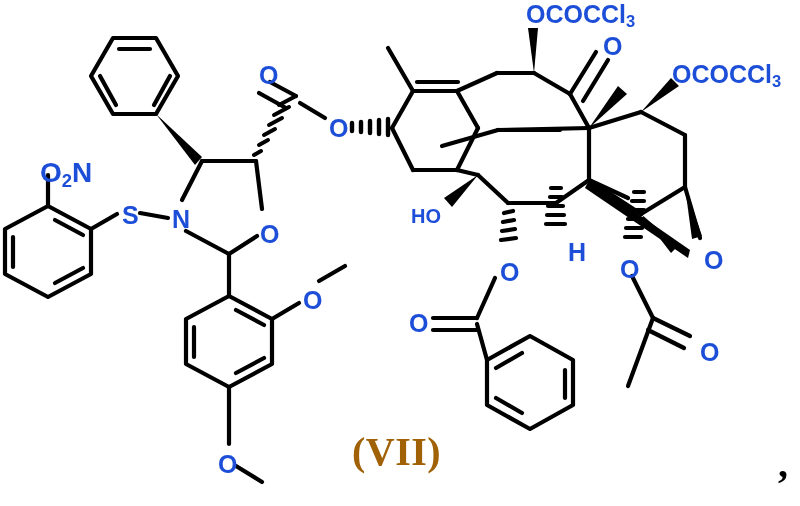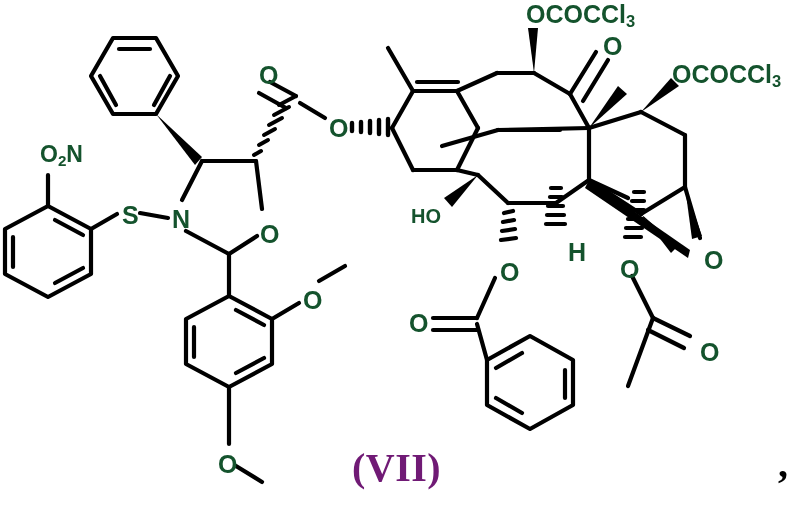--- a/index.html
+++ b/index.html
@@ -1,23 +1,23 @@
 <!DOCTYPE html>
 <html><head>
 <meta charset="utf-8">
 <style>
   html,body{margin:0;padding:0;background:#fff;}
   body{width:800px;height:506px;position:relative;overflow:hidden;
        font-family:"Liberation Sans",sans-serif;}
   #canvas{position:absolute;left:0;top:0;width:800px;height:506px;}
   .lbl{position:absolute;white-space:nowrap;font-family:"Liberation Sans",sans-serif;
-       font-weight:700;color:#14532d;line-height:1;}
+       font-weight:700;color:#1d4ed8;line-height:1;}
   .lbl sub{font-size:66%;vertical-align:-0.25em;font-weight:700;}
   #formula-tag{position:absolute;font-family:"Liberation Serif",serif;font-weight:700;
-       color:#701a75;letter-spacing:0.5px;margin-top:16px;}
+       color:#a16207;letter-spacing:0.5px;}
   #trailing-comma{position:absolute;font-family:"Liberation Serif",serif;font-weight:700;color:#000;}
 </style>
 </head>
 <body>
 
 <svg id="canvas" viewBox="0 0 800 506" xmlns="http://www.w3.org/2000/svg">
   <rect x="0" y="0" width="800" height="506" fill="#ffffff"></rect>
 
   <g stroke="#000" stroke-width="4.2" fill="none" stroke-linecap="round" stroke-linejoin="round">
 
@@ -199,21 +199,21 @@
 
       <line x1="653" y1="318" x2="690" y2="336"></line>
       <line x1="648" y1="330" x2="684" y2="348"></line>
 
       <line x1="653" y1="318" x2="628" y2="386"></line>
     </g>
 
   </g>
 </svg>
 
-<span class="lbl" style="left:40px;  top:143px; font-size:23px;">O<sub>2</sub>N</span>
+<span class="lbl" style="left:40px;  top:159px; font-size:28px;">O<sub>2</sub>N</span>
 <span class="lbl" style="left:122px; top:203px; font-size:25px;">S</span>
 <span class="lbl" style="left:172px; top:207px; font-size:25px;">N</span>
 <span class="lbl" style="left:260px; top:222px; font-size:25px;">O</span>
 <span class="lbl" style="left:259px; top:63px;  font-size:25px;">O</span>
 <span class="lbl" style="left:329px; top:116px; font-size:25px;">O</span>
 <span class="lbl" style="left:303px; top:288px; font-size:25px;">O</span>
 <span class="lbl" style="left:218px; top:452px; font-size:25px;">O</span>
 <span class="lbl" style="left:411px; top:206px; font-size:20px;">HO</span>
 <span class="lbl" style="left:568px; top:240px; font-size:25px;">H</span>
 <span class="lbl" style="left:500px; top:260px; font-size:25px;">O</span>

